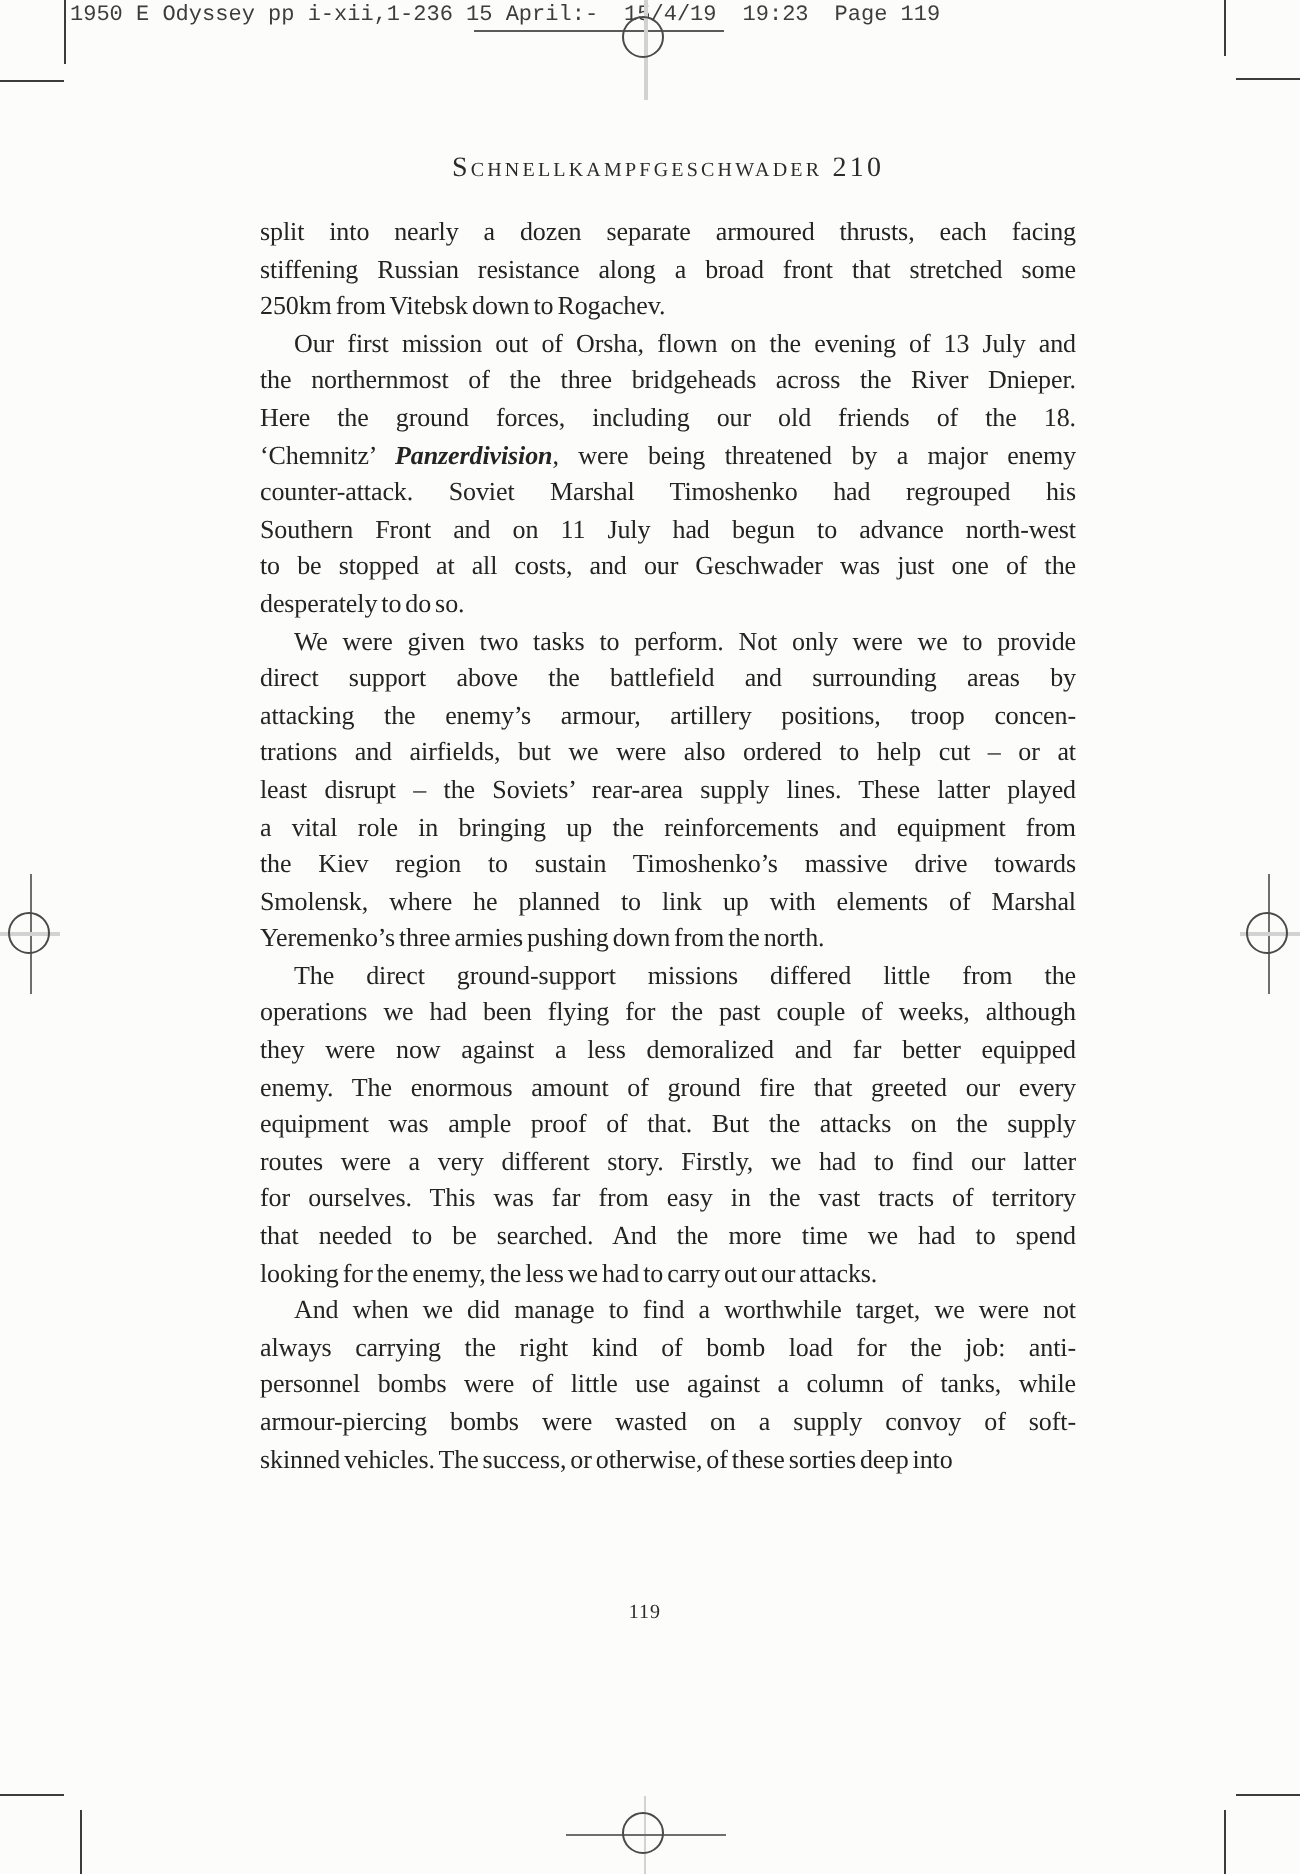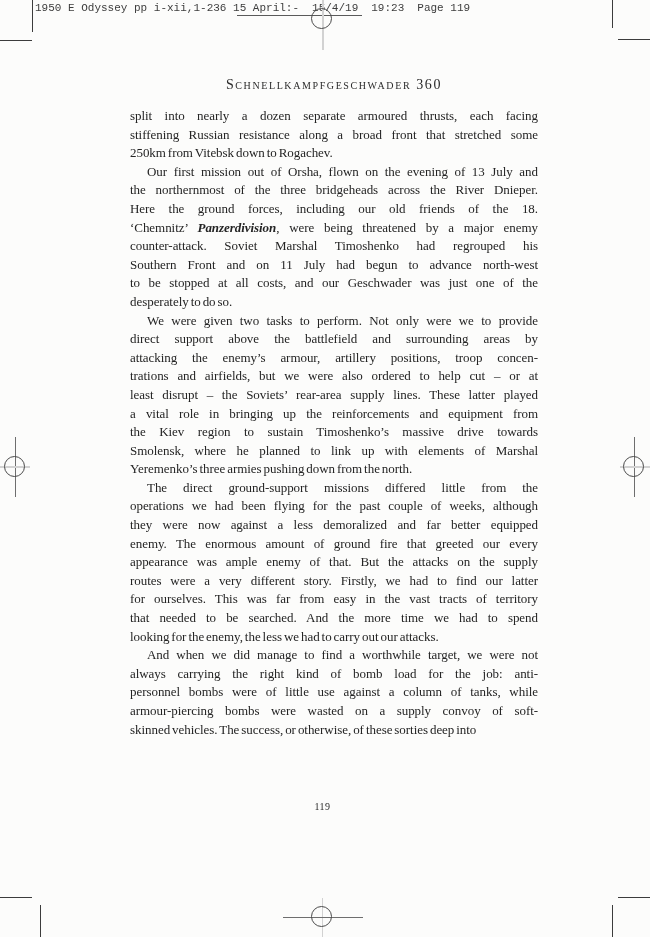--- a/index.html
+++ b/index.html
@@ -75,21 +75,21 @@
   <div class="reg-circle" style="left:4px;top:456px;"></div>
 
   <div class="mark mid" style="left:634px;top:437px;width:1px;height:60px;"></div>
   <div class="mark light" style="left:620px;top:466px;width:30px;height:2px;"></div>
   <div class="reg-circle" style="left:623px;top:456px;"></div>
 
   <div class="mark light" style="left:321.5px;top:898px;width:1.5px;height:39px;"></div>
   <div class="mark mid" style="left:283px;top:917px;width:80px;height:1px;"></div>
   <div class="reg-circle" style="left:311px;top:906px;"></div>
 
-  <div class="running-header">Schnellkampfgeschwader 360</div>
+  <div class="running-header">Schnellkampfgeschwader 210</div>
 
   <div class="body-text">
       <div class="line">split into nearly a dozen separate armoured thrusts, each facing</div>
       <div class="line">stiffening Russian resistance along a broad front that stretched some</div>
       <div class="line lastline">250km from Vitebsk down to Rogachev.</div>
       <div class="line indent">Our first mission out of Orsha, flown on the evening of 13 July and</div>
       <div class="line">the northernmost of the three bridgeheads across the River Dnieper.</div>
       <div class="line">Here the ground forces, including our old friends of the 18.</div>
       <div class="line">‘Chemnitz’ <em>Panzerdivision</em>, were being threatened by a major enemy</div>
       <div class="line">counter-attack. Soviet Marshal Timoshenko had regrouped his</div>
@@ -102,21 +102,21 @@
       <div class="line">trations and airfields, but we were also ordered to help cut – or at</div>
       <div class="line">least disrupt – the Soviets’ rear-area supply lines. These latter played</div>
       <div class="line">a vital role in bringing up the reinforcements and equipment from</div>
       <div class="line">the Kiev region to sustain Timoshenko’s massive drive towards</div>
       <div class="line">Smolensk, where he planned to link up with elements of Marshal</div>
       <div class="line lastline">Yeremenko’s three armies pushing down from the north.</div>
       <div class="line indent">The direct ground-support missions differed little from the</div>
       <div class="line">operations we had been flying for the past couple of weeks, although</div>
       <div class="line">they were now against a less demoralized and far better equipped</div>
       <div class="line">enemy. The enormous amount of ground fire that greeted our every</div>
-      <div class="line">appearance was ample enemy of that. But the attacks on the supply</div>
+      <div class="line">equipment was ample proof of that. But the attacks on the supply</div>
       <div class="line">routes were a very different story. Firstly, we had to find our latter</div>
       <div class="line">for ourselves. This was far from easy in the vast tracts of territory</div>
       <div class="line">that needed to be searched. And the more time we had to spend</div>
       <div class="line lastline">looking for the enemy, the less we had to carry out our attacks.</div>
       <div class="line indent">And when we did manage to find a worthwhile target, we were not</div>
       <div class="line">always carrying the right kind of bomb load for the job: anti-</div>
       <div class="line">personnel bombs were of little use against a column of tanks, while</div>
       <div class="line">armour-piercing bombs were wasted on a supply convoy of soft-</div>
       <div class="line lastline">skinned vehicles. The success, or otherwise, of these sorties deep into</div>
     </div>

